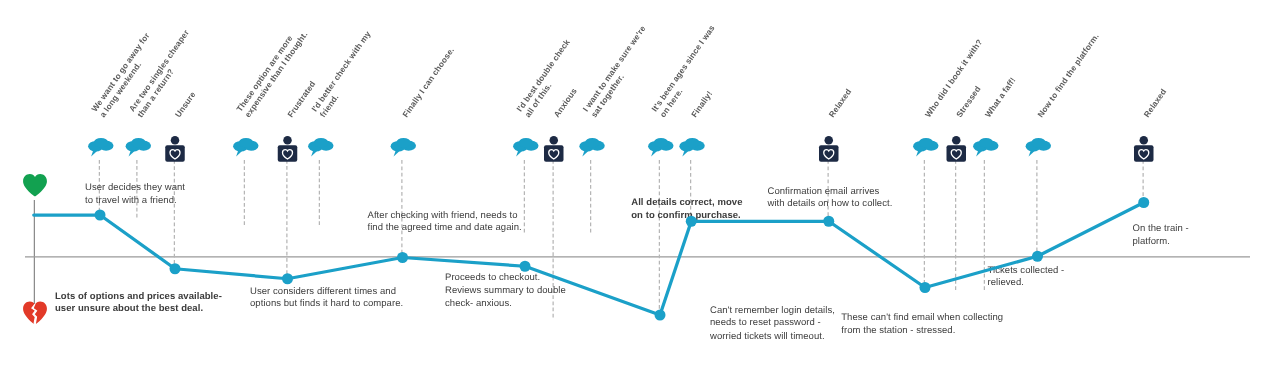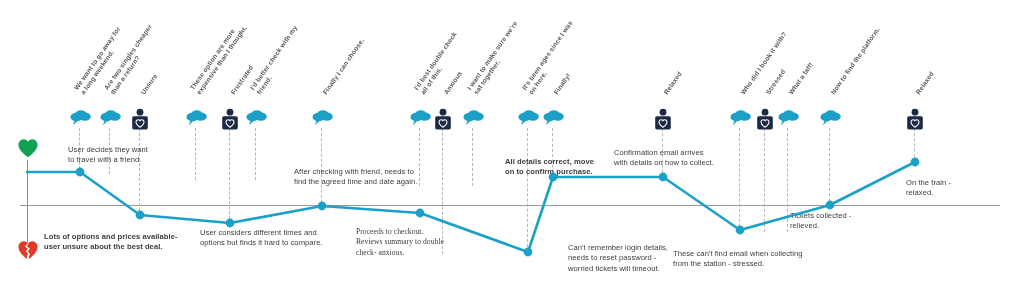--- a/index.html
+++ b/index.html
@@ -311,36 +311,36 @@
 
   <div id="notes">
       <div class="note" style="left: 68px; top: 145px; color: rgb(60, 60, 60);">User decides they want
 to travel with a friend.</div>
       <div class="note" style="left: 44px; top: 232px; color: rgb(60, 60, 60); font-weight: bold;">Lots of options and prices available-
 user unsure about the best deal.</div>
       <div class="note" style="left: 200px; top: 228px; color: rgb(60, 60, 60);">User considers different times and
 options but finds it hard to compare.</div>
       <div class="note" style="left: 294px; top: 167px; color: rgb(60, 60, 60);">After checking with friend, needs to
 find the agreed time and date again.</div>
-      <div class="note" style="left: 356px; top: 227px; color: rgb(60, 60, 60); font-family: Liberation Serif, serif;">Proceeds to checkout.
+      <div class="note" style="left: 356px; top: 217px; color: rgb(60, 60, 60);">Proceeds to checkout.
 Reviews summary to double
 check- anxious.</div>
       <div class="note" style="left: 505px; top: 157px; color: rgb(60, 60, 60); font-weight: bold;">All details correct, move
 on to confirm purchase.</div>
       <div class="note" style="left: 568px; top: 243px; color: rgb(60, 60, 60);">Can't remember login details,
 needs to reset password -
 worried tickets will timeout.</div>
       <div class="note" style="left: 614px; top: 148px; color: rgb(60, 60, 60);">Confirmation email arrives
 with details on how to collect.</div>
       <div class="note" style="left: 673px; top: 249px; color: rgb(60, 60, 60);">These can't find email when collecting
 from the station - stressed.</div>
       <div class="note" style="left: 790px; top: 211px; color: rgb(60, 60, 60);">Tickets collected -
 relieved.</div>
       <div class="note" style="left: 906px; top: 178px; color: rgb(60, 60, 60);">On the train -
-relaxed.</div>
+platform.</div>
     </div>
 
   <svg id="journey" viewBox="0 0 1024 295">
     <polyline id="journey-path" fill="none" stroke="#1ba0c8" stroke-width="2.6" stroke-linejoin="round" stroke-linecap="round" points="27,172 80,172 140,215 230,223 322,206 420,213 528,252 553,177 663,177 740,230 830,205 915,162"></polyline>
     <g id="journey-markers">
         <circle cx="80" cy="172" r="4.4" fill="#1ba0c8"></circle>
         <circle cx="140" cy="215" r="4.4" fill="#1ba0c8"></circle>
         <circle cx="230" cy="223" r="4.4" fill="#1ba0c8"></circle>
         <circle cx="322" cy="206" r="4.4" fill="#1ba0c8"></circle>
         <circle cx="420" cy="213" r="4.4" fill="#1ba0c8"></circle>

